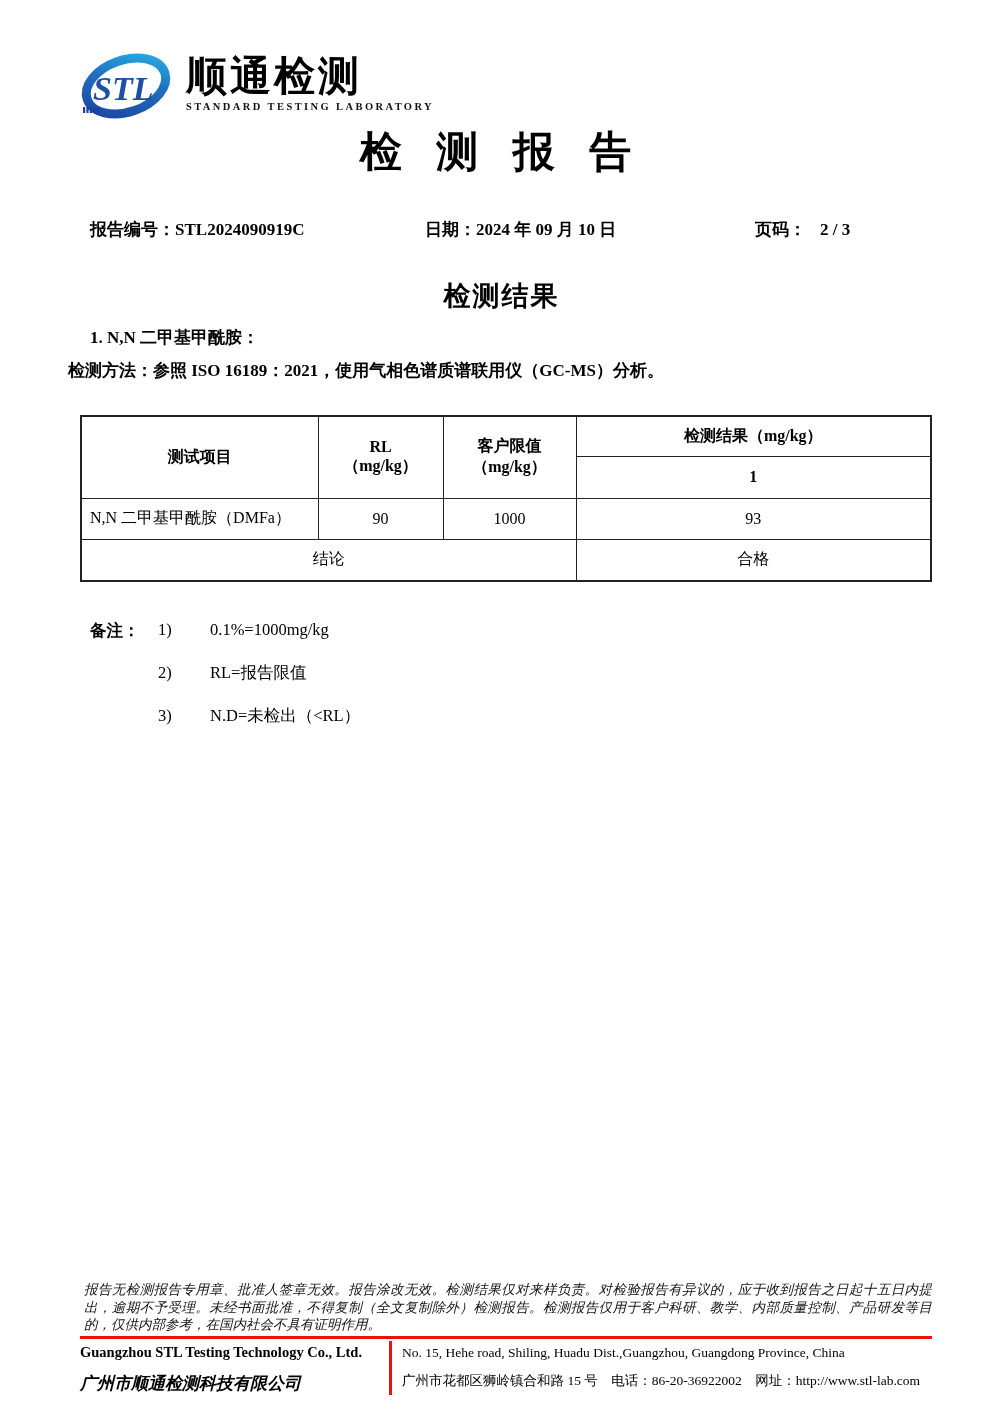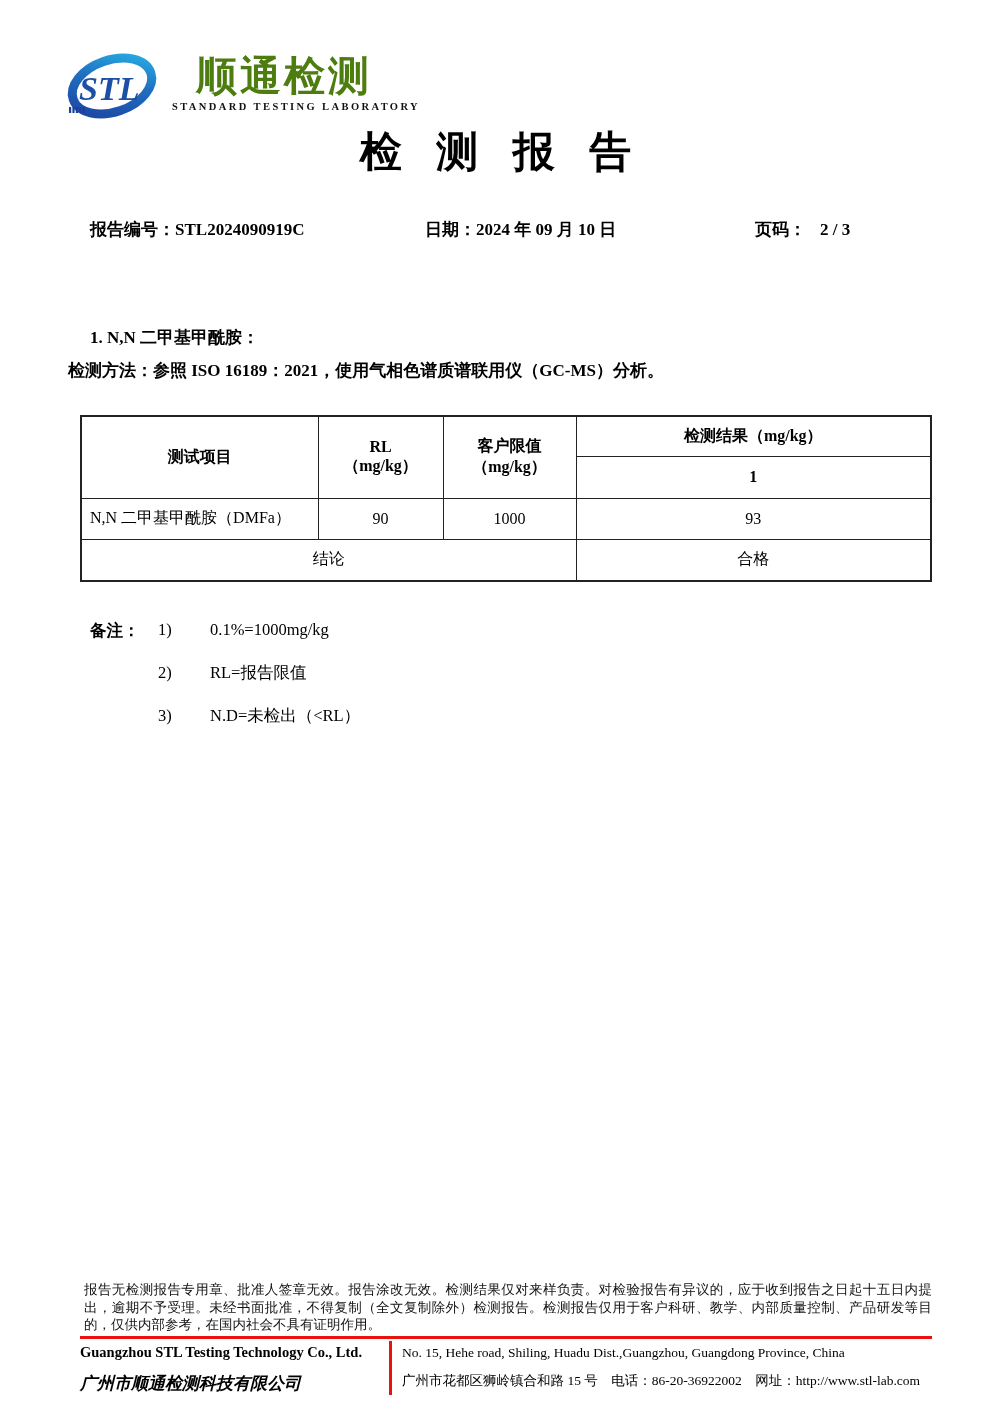--- a/index.html
+++ b/index.html
@@ -7,26 +7,26 @@
   .page {
     position:relative;
     width:1003px; height:1419px;
     margin:0 auto;
     background:#ffffff;
     font-family:"Liberation Serif","DejaVu Serif",serif;
     color:#000;
     overflow:hidden;
   }
   
-  .logo { position:absolute; top:50px; left:62px; display:flex; align-items:flex-start; }
+  .logo { position:absolute; top:50px; left:76px; display:flex; align-items:flex-start; }
   .logo-mark { width:100px; height:74px; }
   .brand { margin-left:10px; margin-top:4px; }
   .brand-cn {
     font-family:"Liberation Sans","DejaVu Sans",sans-serif;
-    font-weight:900; font-size:41px; line-height:44px; letter-spacing:3px; color:#4d7c0f;margin-left:24px;
+    font-weight:900; font-size:41px; line-height:44px; letter-spacing:3px; color:#000000;
   }
   .brand-en {
     font-family:"Liberation Serif","DejaVu Serif",serif;
     font-weight:bold; font-size:10.5px; letter-spacing:2.4px; margin-top:3px; color:#111;
     white-space:nowrap;
   }
   
   .doc-title {
     position:absolute; top:124px; left:0; width:100%;
     text-align:center; font-size:42px; font-weight:bold; letter-spacing:12px;
@@ -62,21 +62,21 @@
   .cell-item { text-align:left !important; padding-left:8px !important; }
   
   .remarks { position:absolute; top:620px; left:90px; display:flex; font-size:16.5px; }
   .remarks-label { font-weight:bold; width:68px; }
   .remark-row { display:flex; margin-bottom:23px; line-height:20px; }
   .remark-num { width:52px; }
   
   .disclaimer {
     position:absolute; top:1281px; left:84px; width:848px;
     font-family:"Liberation Sans","DejaVu Sans",sans-serif;
-    font-size:13.5px; line-height:17.5px; text-align:justify; color:#111;
+    font-size:13.5px; line-height:17.5px; text-align:justify; color:#111;font-style:italic;
   }
   .red-hline {
     position:absolute; top:1336px; left:80px; width:852px; height:0;
     border-top:3px solid var(--red);
   }
   .company-row { position:absolute; top:1341px; left:80px; width:852px; display:flex; }
   .company-left { width:309px; padding-top:3px; }
   .company-en { font-weight:bold; font-size:14.5px; line-height:17px; }
   .company-cn {
     font-family:"Liberation Sans","DejaVu Sans",sans-serif;
@@ -121,20 +121,21 @@
       <span>报告编号：</span><span>STL2024090919C</span>
     </span>
     <span class="meta-date">
       <span>日期：</span><span>2024 年 09 月 10 日</span>
     </span>
     <span class="meta-page">
       <span>页码：</span><span class="v">2 / 3</span>
     </span>
   </div>
 
+  <div class="sec-heading">检测结果</div>
   <div class="item-line">1.  N,N 二甲基甲酰胺：</div>
   <div class="method-line">检测方法：参照  ISO 16189：2021，使用气相色谱质谱联用仪（GC-MS）分析。</div>
 
   <table class="result-table">
     <colgroup>
       <col style="width:237px">
         <col style="width:125px">
         <col style="width:133px">
         <col style="width:355px">
     </colgroup>

